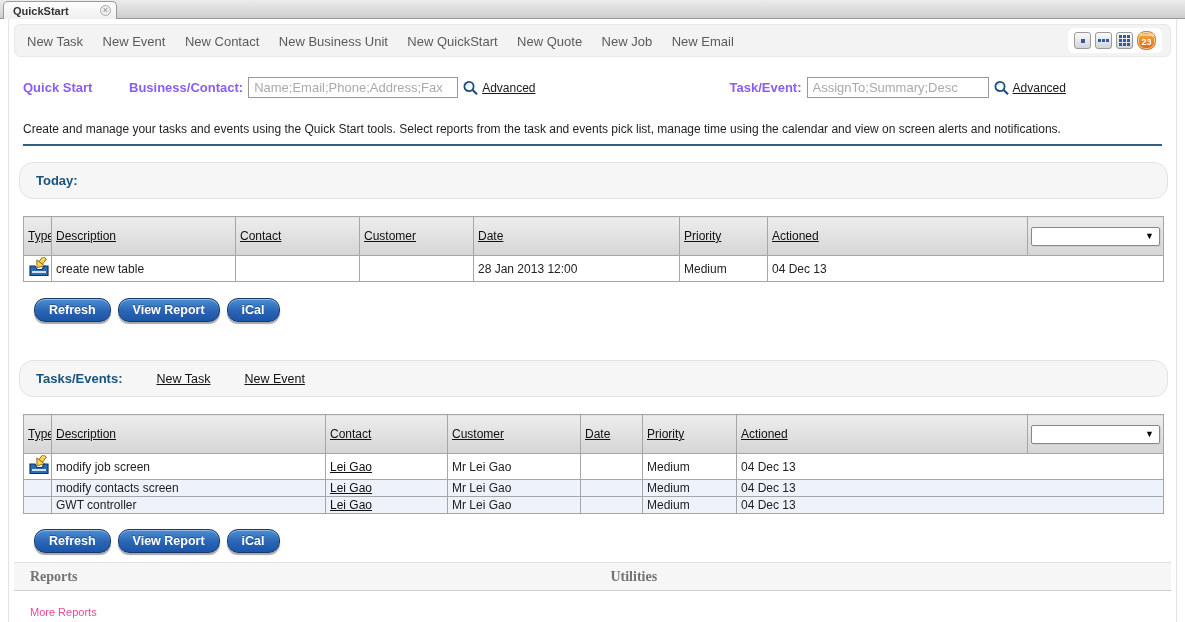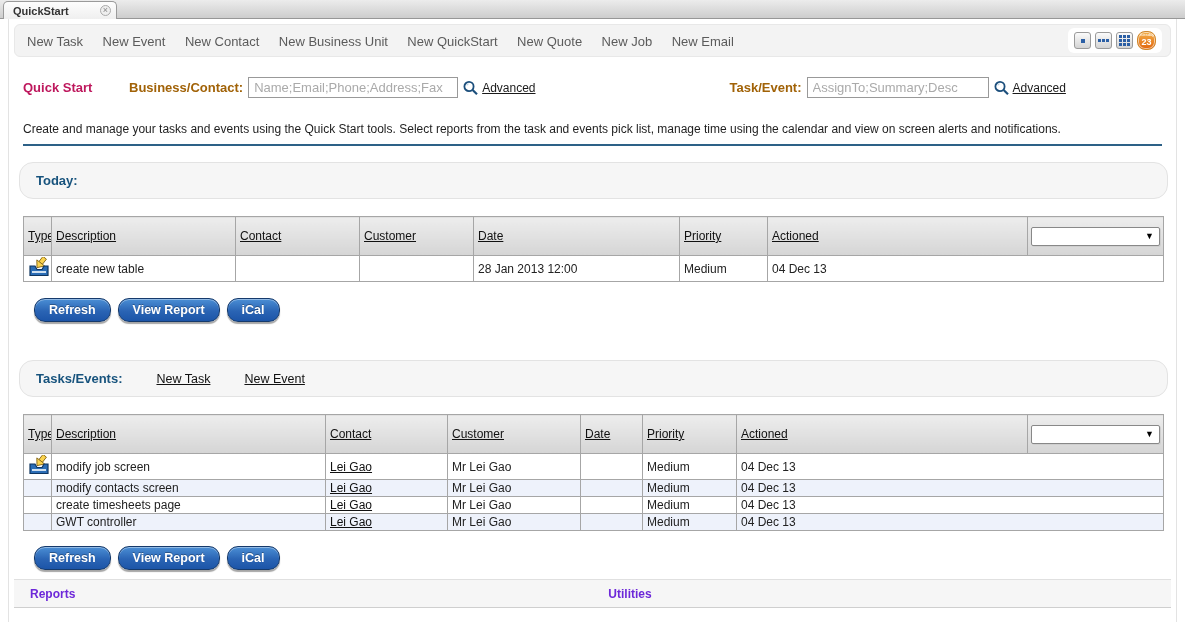--- a/index.html
+++ b/index.html
@@ -44,22 +44,22 @@
   .cal {
     width:19px; height:19px; border-radius:8px; cursor:pointer;
     background:linear-gradient(#f3b04a,#e2660d); border:1px solid #d0872b;
     box-shadow:inset 0 0 0 1px rgba(255,255,255,.55);
     color:#fff; text-align:center; overflow:hidden;
   }
   .cal-top { font-size:4px; line-height:5px; letter-spacing:0; }
   .cal-day { font-size:9px; font-weight:bold; line-height:11px; }
   
   .qs-row { display:flex; align-items:center; margin:19px 0 0 9px; height:23px; }
-  .qs-title { font-weight:bold; font-size:13px; color:#be185d; width:106px; }
-  .qs-label { font-weight:bold; font-size:13px; color:#a16207; margin-right:5px; white-space:nowrap; }
+  .qs-title { font-weight:bold; font-size:13px; color:#8b5cf6; width:106px; }
+  .qs-label { font-weight:bold; font-size:13px; color:#8b5cf6; margin-right:5px; white-space:nowrap; }
   .qs-input { width:210px; height:21px; border:1px solid #999; font-size:13px; padding:0 5px; color:#333; font-family:"Liberation Sans", sans-serif; }
   .qs-input::placeholder { color:#aaa; }
   .search-icon { margin-left:4px; cursor:pointer; flex:none; }
   .adv { color:#1a1a1a; font-size:12px; text-decoration:underline; margin-left:3px; cursor:pointer; white-space:nowrap; }
   .gap-task { margin-left:194px; }
   
   .qs-desc { font-size:12px; color:#1e1e1e; margin:23px 9px 0 9px; padding-bottom:8px; border-bottom:2px solid #2d6187; }
   
   .section-box {
     background:#f6f6f6; border:1px solid #e3e3e3; border-radius:14px;
@@ -91,21 +91,21 @@
     border:1px solid #163a6b; border-radius:11px; color:#fff; font-weight:bold;
     font-size:12.5px; padding:4px 14px; cursor:pointer; font-family:"Liberation Sans", sans-serif;
     box-shadow:0 2px 1px rgba(0,0,0,.35), inset 0 1px 0 rgba(255,255,255,.4);
     text-shadow:0 -1px 0 rgba(0,0,0,.3);
   }
   
   .footer-band {
     margin-top:9px; background:#f6f6f6; border-top:1px solid #e0e0e0; border-bottom:1px solid #cfcfcf;
     height:29px; display:flex; align-items:center; padding-left:16px;
   }
-  .footer-label { font-weight:bold; font-size:12px; color:#6d28d9; }
+  .footer-label { font-weight:bold; font-size:14px; color:#737373;font-family:Liberation Serif, serif; }
   .utilities-label { margin-left:533px; }
   .more-reports { display:inline-block; margin:15px 0 0 16px; font-size:11px; color:#ec4899; cursor:pointer; }
 </style>
 </head>
 <body>
 
 <div>
 
   <div class="tabstrip">
     <div class="tab">
@@ -299,29 +299,20 @@
         </tr>
         <tr class="short alt">
           <td class="type-cell"></td>
           <td>modify contacts screen</td>
           <td><a class="cell-link">Lei Gao</a></td>
           <td>Mr Lei Gao</td>
           <td></td>
           <td>Medium</td>
           <td colspan="2">04 Dec 13</td>
         </tr>
-        <tr class="short">
-          <td class="type-cell"></td>
-          <td>create timesheets page</td>
-          <td><a class="cell-link">Lei Gao</a></td>
-          <td>Mr Lei Gao</td>
-          <td></td>
-          <td>Medium</td>
-          <td colspan="2">04 Dec 13</td>
-        </tr>
         <tr class="short alt">
           <td class="type-cell"></td>
           <td>GWT controller</td>
           <td><a class="cell-link">Lei Gao</a></td>
           <td>Mr Lei Gao</td>
           <td></td>
           <td>Medium</td>
           <td colspan="2">04 Dec 13</td>
         </tr>
       </tbody>

